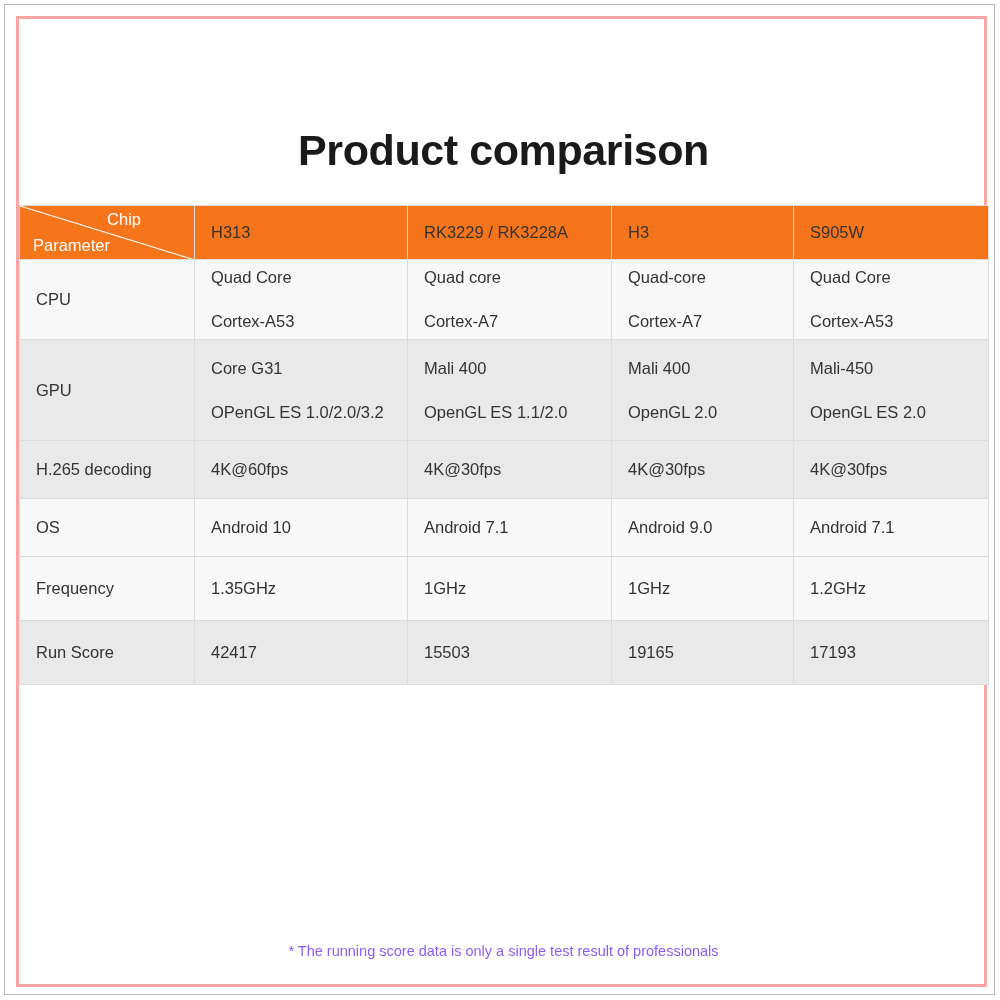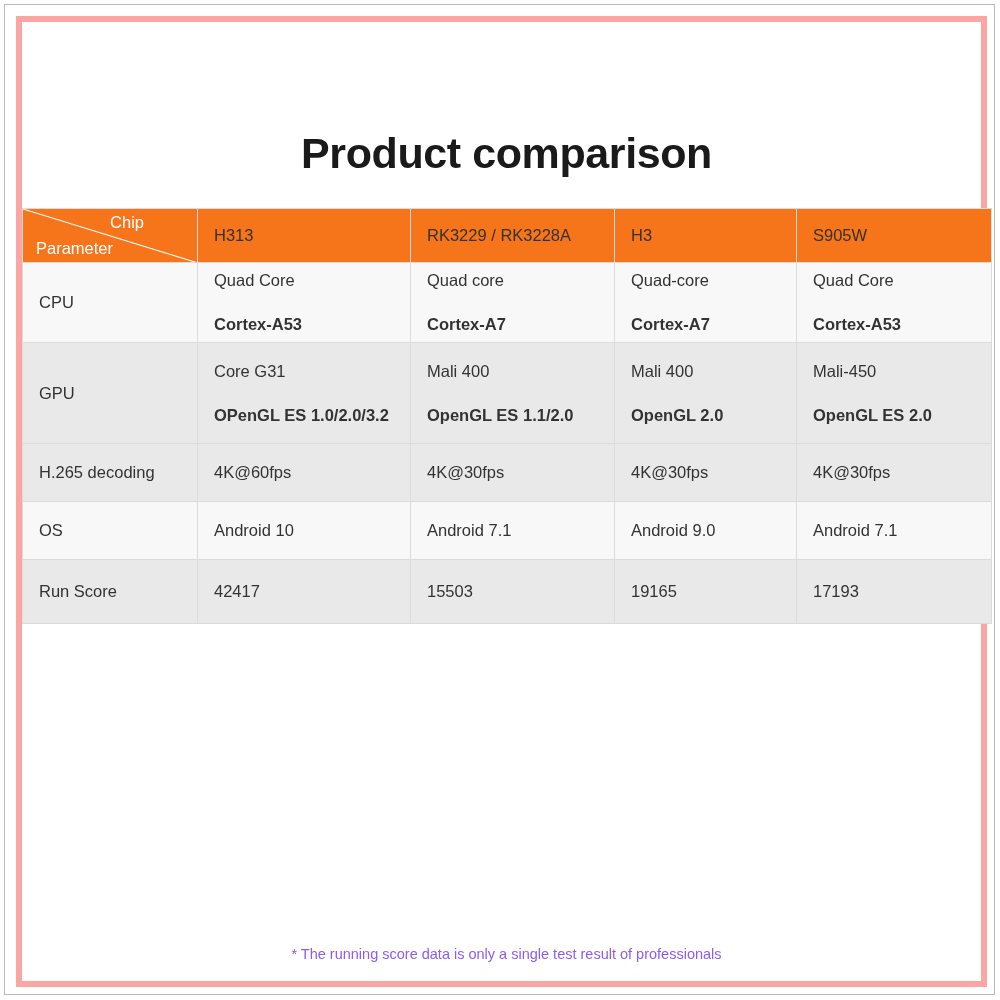--- a/index.html
+++ b/index.html
@@ -24,21 +24,21 @@
     box-sizing: border-box;
     background: #ffffff;
   }
 
   .page-inner {
     position: absolute;
     left: 11px;
     top: 11px;
     width: 971px;
     height: 971px;
-    border: 6px solid #fca5a5;
+    border: 3px solid #fca5a5;
     box-sizing: border-box;
     background: #ffffff;
   }
 
   .title {
     position: absolute;
     left: 0;
     top: 107px;
     width: 969px;
     text-align: center;
@@ -119,21 +119,21 @@
 
   tbody tr.h-tall  { height: 80px; }
   tbody tr.h-xtall { height: 101px; }
   tbody tr.h-short { height: 58px; }
   tbody tr.h-mid   { height: 64px; }
 
   td.param-cell { color: #2b2b2b; }
   td.highlight  { color: #E8752A; }
 
   .line2 { display: block; }
-  .gap-cell .line2 { margin-top: 17px; font-weight: bold; }
+  .gap-cell .line2 { margin-top: 17px; }
 
   .footnote {
     position: absolute;
     left: 0;
     top: 924px;
     width: 969px;
     text-align: center;
     font-size: 14.5px;
     color: #8b5cf6;
   }
@@ -221,20 +221,27 @@
           </tr>
 
           <tr class="r-light h-short">
             <td class="param-cell">OS</td>
             <td class="highlight">Android 10</td>
             <td>Android 7.1</td>
             <td>Android 9.0</td>
             <td>Android 7.1</td>
           </tr>
 
+          <tr class="r-light h-mid">
+            <td class="param-cell">Frequency</td>
+            <td class="highlight">1.35GHz</td>
+            <td>1GHz</td>
+            <td>1GHz</td>
+            <td>1.2GHz</td>
+          </tr>
 
           <tr class="r-dark h-mid">
             <td class="param-cell">Run Score</td>
             <td class="highlight">42417</td>
             <td>15503</td>
             <td>19165</td>
             <td>17193</td>
           </tr>
 
         </tbody>

